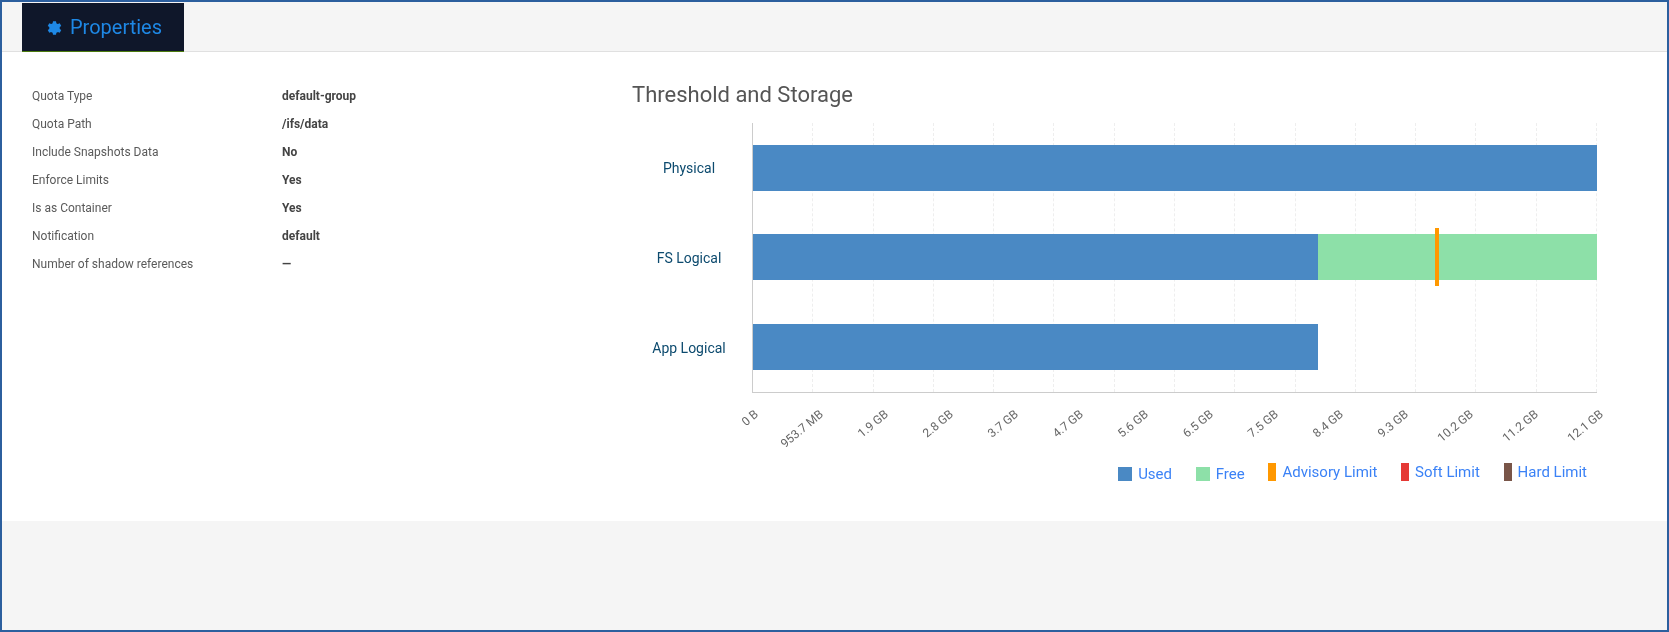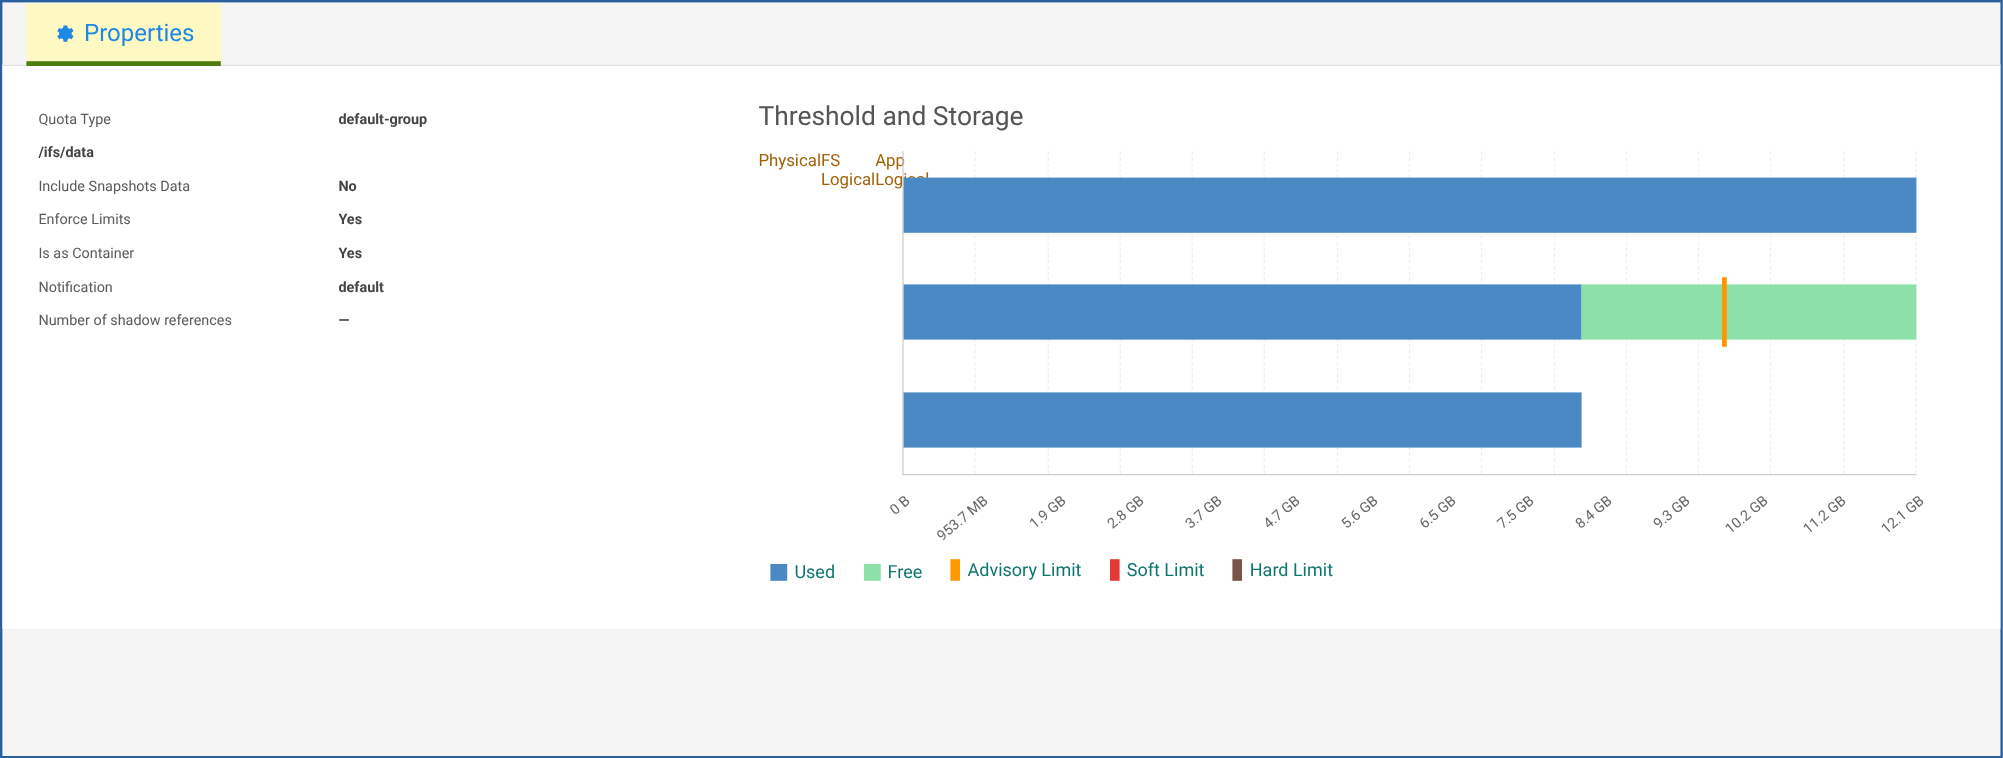--- a/index.html
+++ b/index.html
@@ -34,25 +34,25 @@
     font-size: 26px;
     font-weight: 400;
   }
   .tabs {
     padding-left: 20px;
   }
   .tab {
     display: inline-flex;
     align-items: center;
     gap: 8px;
-    background: #fef9c3;
+    background: #0f172a;
     padding: 12px 22px;
     font-size: 20px;
     color: #1e88e5;
-    border-bottom: 4px solid #4d7c0f;
+    border-bottom: 1px solid #4d7c0f;
     position: relative;
     top: 1px;
   }
   .gear-icon {
     width: 18px; height: 18px; display: inline-block;
   }
   .content {
     background: #fff;
     border-top: 1px solid #e0e0e0;
     padding: 30px 30px 20px 30px;
@@ -87,26 +87,27 @@
     margin-bottom: 16px;
   }
   .chart-area {
     height: 280px;
     position: relative;
     display: flex;
   }
   .cat-labels {
     width: 120px;
     display: flex;
+    flex-direction: column;
     justify-content: space-around;
-    align-items: flex-start;
+    align-items: center;
     padding-right: 6px;
     height: 270px;
     font-size: 14px;
-    color: #a16207;
+    color: #0c4a6e;
   }
   .plot {
     flex: 1;
     position: relative;
     height: 270px;
     border-left: 1px solid #ccc;
     border-bottom: 1px solid #ccc;
   }
   .gridlines {
     position: absolute; inset: 0;
@@ -140,23 +141,23 @@
     position: absolute;
     top: 4px;
     font-size: 12px;
     color: #666;
     transform-origin: left top;
     transform: rotate(-40deg) translateX(-100%);
     white-space: nowrap;
   }
   .legend {
     margin-top: 10px;
-    text-align: left;
+    text-align: right;
     font-size: 15px;
-    color: #0f766e;
+    color: #3b82f6;
   }
   .legend-item {
     display: inline-flex;
     align-items: center;
     gap: 6px;
     margin: 0 10px;
   }
   .swatch {
     width: 14px; height: 14px;
     display: inline-block;
@@ -184,20 +185,21 @@
   </div>
 
   <div class="content">
 
     <div class="props-col" id="props-col">
         <div class="prop-row">
           <div class="prop-label">Quota Type</div>
           <div class="prop-value">default-group</div>
         </div>
         <div class="prop-row">
+          <div class="prop-label">Quota Path</div>
           <div class="prop-value">/ifs/data</div>
         </div>
         <div class="prop-row">
           <div class="prop-label">Include Snapshots Data</div>
           <div class="prop-value">No</div>
         </div>
         <div class="prop-row">
           <div class="prop-label">Enforce Limits</div>
           <div class="prop-value">Yes</div>
         </div>

